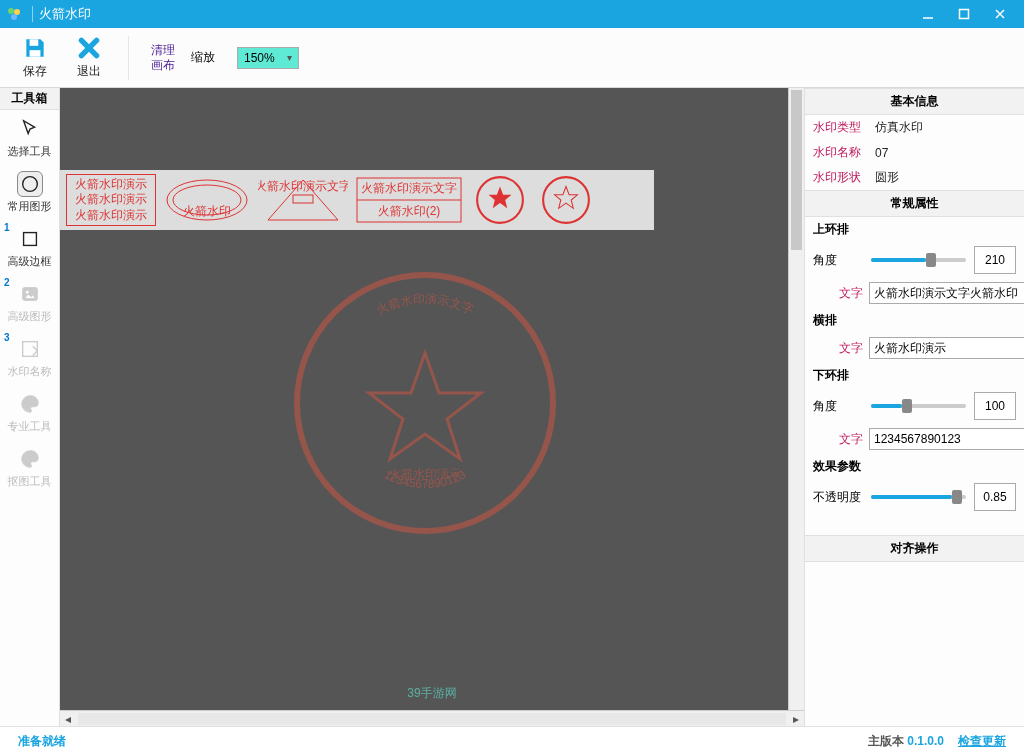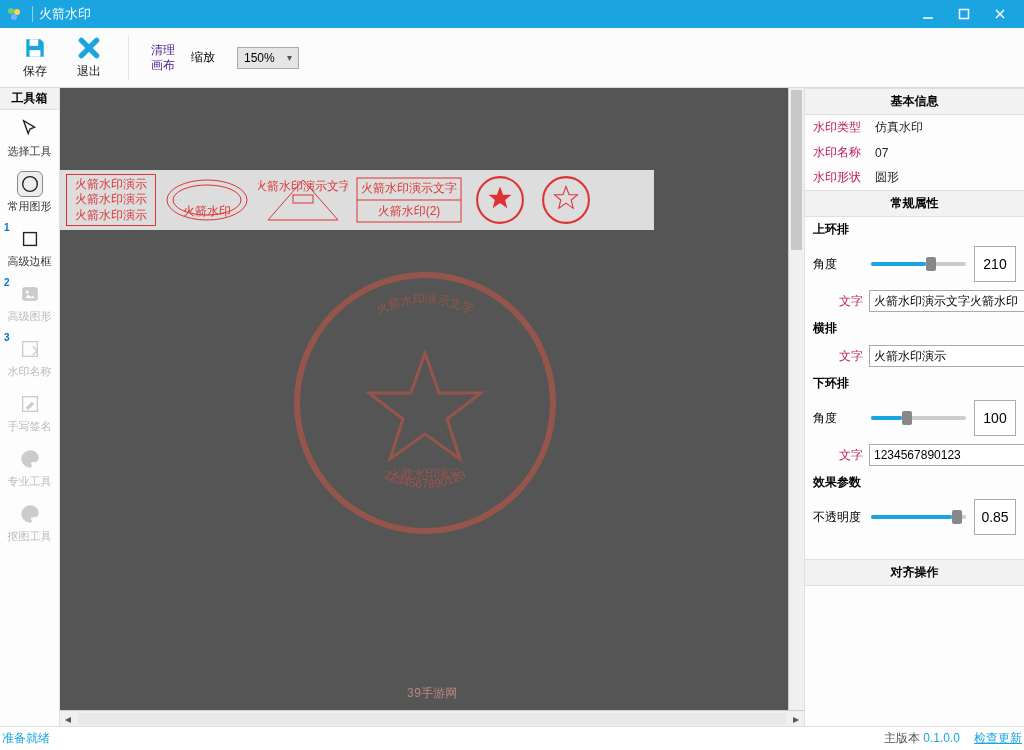--- a/index.html
+++ b/index.html
@@ -17,21 +17,21 @@
   
   .ribbon { height: 60px; background: #fcfcfc; border-bottom: 1px solid #d9d9d9; display: flex; align-items: center; gap: 10px; padding: 0 12px; }
   .ribbon .group { display: flex; gap: 8px; }
   .rb-btn { display: flex; flex-direction: column; align-items: center; width: 46px; cursor: pointer; }
   .rb-btn .ico { width: 26px; height: 26px; display:flex; align-items:center; justify-content:center;}
   .rb-btn .lbl { font-size: 12px; color: #222; margin-top: 2px; }
   .rb-sep { width: 1px; height: 44px; background: #e5e5e5; margin: 0 6px; }
   .rb-text-btn { font-size: 12px; color: #4c1d95; padding: 4px 6px; text-align:center; line-height:1.2;}
   .zoom-wrap { display: flex; align-items: center; gap: 22px; }
   .zoom-label { font-size: 12px; }
-  .zoom-select { border: 1px solid #aaa; height: 22px; display: flex; align-items: center; padding: 0 6px; background: #e5e5e5; min-width: 62px; justify-content: space-between; }
+  .zoom-select { border: 1px solid #aaa; height: 22px; display: flex; align-items: center; padding: 0 6px; background: #5eead4; min-width: 62px; justify-content: space-between; }
   .zoom-select .caret { margin-left: 10px; font-size: 10px; color: #555;}
 
   
   .main { display: flex; height: calc(750px - 28px - 60px - 24px); }
 
   
   .toolbox { width: 60px; background: #fdfdfd; border-right: 1px solid #e0e0e0; display: flex; flex-direction: column; }
   .toolbox .header { height: 22px; background: #f2f2f2; border-bottom: 1px solid #e0e0e0; display:flex; align-items:center; justify-content:center; font-size:12px; font-weight:bold;}
   .tool { display: flex; flex-direction: column; align-items: center; padding: 6px 2px; gap: 2px; cursor: pointer; position: relative; }
   .tool .t-ico { width: 26px; height: 26px; display:flex; align-items:center; justify-content:center; border-radius: 4px;}
@@ -65,30 +65,30 @@
   .props .section-title { background: #f2f2f2; border-top: 1px solid #e0e0e0; border-bottom: 1px solid #e0e0e0; text-align: center; padding: 4px 0; font-weight: bold; font-size: 12px; }
   .prop-row { display: flex; align-items: center; padding: 4px 8px; font-size: 12px; gap: 6px;}
   .prop-row .k { flex: 0 0 56px; color: #be185d; }
   .prop-row .v { flex: 1; color: #222; }
   .sub-head { padding: 4px 8px; font-weight: bold; font-size: 12px; }
   .slider-row { display: flex; align-items: center; padding: 4px 8px; gap: 8px; }
   .slider-row .k { flex: 0 0 50px; text-align:left;}
   .slider { flex: 1; height: 4px; background: #ccc; position: relative; border-radius:2px;}
   .slider .fill { position:absolute; left:0; top:0; bottom:0; background:#1aa5e0; border-radius:2px;}
   .slider .thumb { position:absolute; top:-5px; width:10px; height:14px; background:#888; border-radius:2px;}
-  .num-input { width: 42px; border: 1px solid #aaa; height: 36px; text-align: center; font-size: 14px; }
+  .num-input { width: 42px; border: 1px solid #aaa; height: 28px; text-align: center; font-size: 12px; }
   .text-input { flex:1; border:1px solid #aaa; height:22px; padding:0 4px; font-size:12px;}
 
   
-  .status { height: 24px; background: #fff; border-top: 1px solid #e0e0e0; display: flex; align-items: center; padding: 0 2px; font-size: 12px; color: #1aa5e0; gap: 14px; }
+  .status { height: 24px; background: #fff; border-top: 1px solid #e0e0e0; display: flex; align-items: flex-end; padding: 0 18px; font-size: 12px; color: #1aa5e0; gap: 14px; font-weight: bold; }
   .status .left { flex: 1; }
   .status .ver-label { color:#555;}
   .status .ver-num { color:#1aa5e0;}
   .status .update { color:#1aa5e0; text-decoration: underline; cursor:pointer;}
-  .canvas-watermark { position:absolute; bottom:8px; left:50%; transform:translateX(-50%); color:#fca5a5; font-size:12px; opacity:0.6;font-family:Liberation Mono, monospace;}
+  .canvas-watermark { position:absolute; bottom:8px; left:50%; transform:translateX(-50%); color:#5eead4; font-size:12px; opacity:0.6;}
 </style>
 </head>
 <body>
 
 <div class="titlebar">
   <svg class="app-icon" viewBox="0 0 16 16">
       <circle cx="5" cy="5" r="3" fill="#6fd36f"></circle>
       <circle cx="11" cy="6" r="3" fill="#ffd24d"></circle>
       <circle cx="8" cy="11" r="3" fill="#6fb6ff"></circle>
     </svg>
@@ -194,29 +194,20 @@
           <svg viewBox="0 0 24 24" width="22" height="22">
             <rect x="4" y="4" width="16" height="16" fill="none" stroke="#ccc" stroke-width="1.5"></rect>
             <path d="M15 9l5 5-5 5" fill="none" stroke="#ccc" stroke-width="1.5"></path>
           </svg>
         </div>
       <div class="t-lbl">水印名称</div>
     </div>
     <div class="tool disabled">
       <div class="t-ico">
           <svg viewBox="0 0 24 24" width="22" height="22">
-            <rect x="4" y="4" width="16" height="16" fill="none" stroke="#ccc" stroke-width="1.5"></rect>
-            <path d="M8 16l6-6 2 2-6 6z" fill="#ccc"></path>
-          </svg>
-        </div>
-      <div class="t-lbl">手写签名</div>
-    </div>
-    <div class="tool disabled">
-      <div class="t-ico">
-          <svg viewBox="0 0 24 24" width="22" height="22">
             <path d="M12 3a9 9 0 100 18c2 0 2-2 1-3s0-3 2-3h2a4 4 0 004-4 8 8 0 00-9-8z" fill="#ccc"></path>
           </svg>
         </div>
       <div class="t-lbl">专业工具</div>
     </div>
     <div class="tool disabled">
       <div class="t-ico">
           <svg viewBox="0 0 24 24" width="22" height="22">
             <path d="M12 3a9 9 0 100 18c2 0 2-2 1-3s0-3 2-3h2a4 4 0 004-4 8 8 0 00-9-8z" fill="#ccc"></path>
           </svg>

